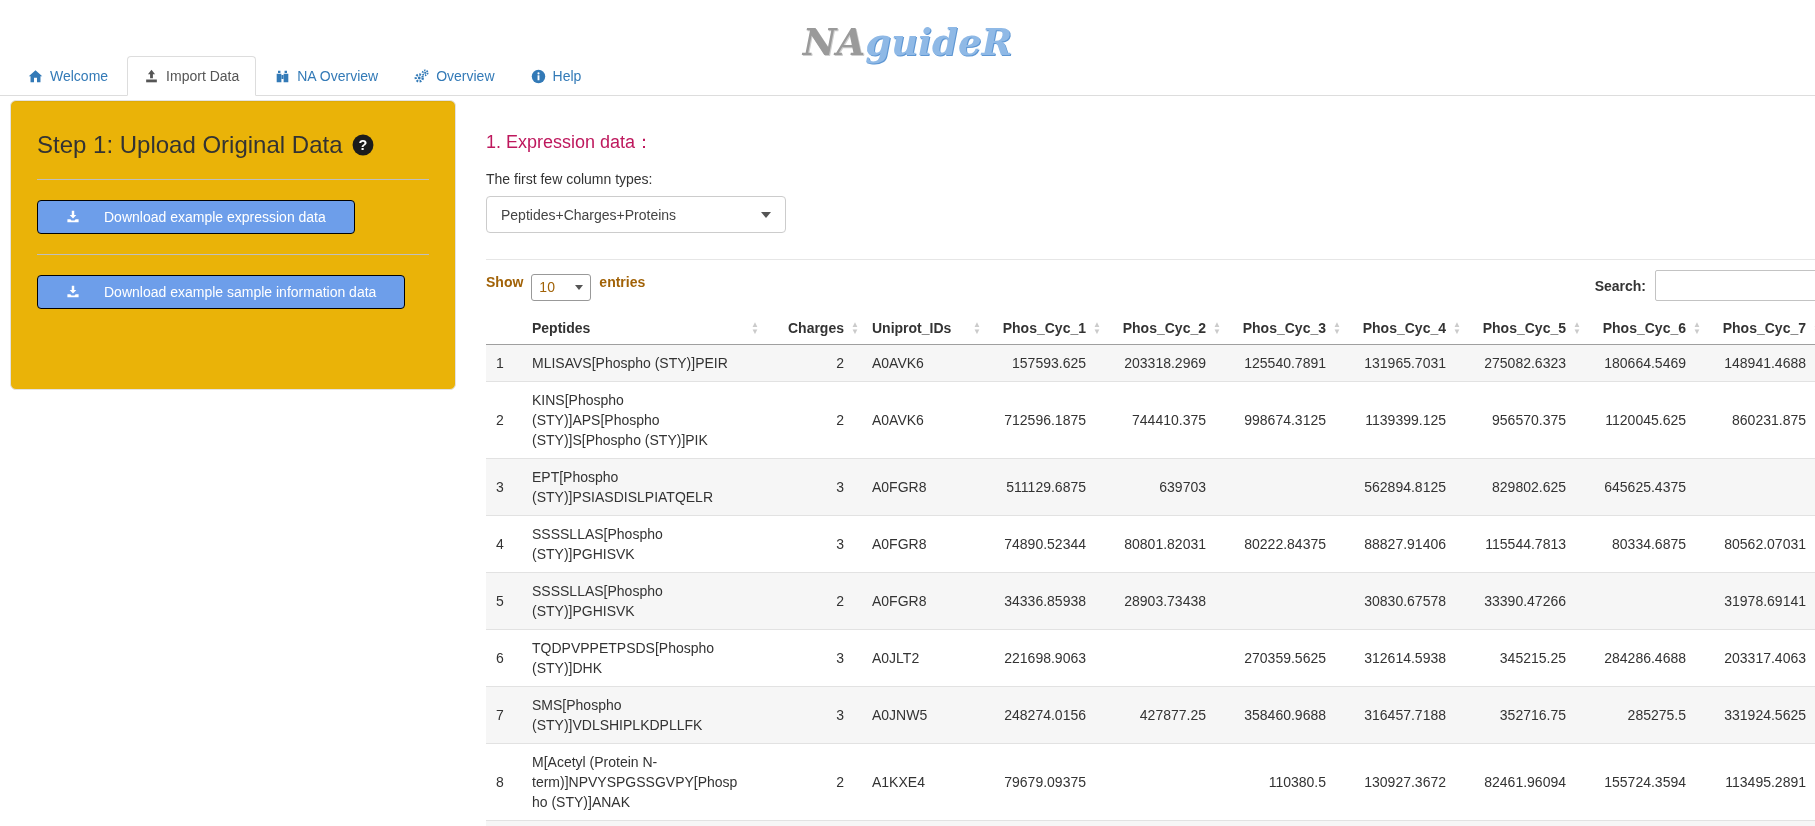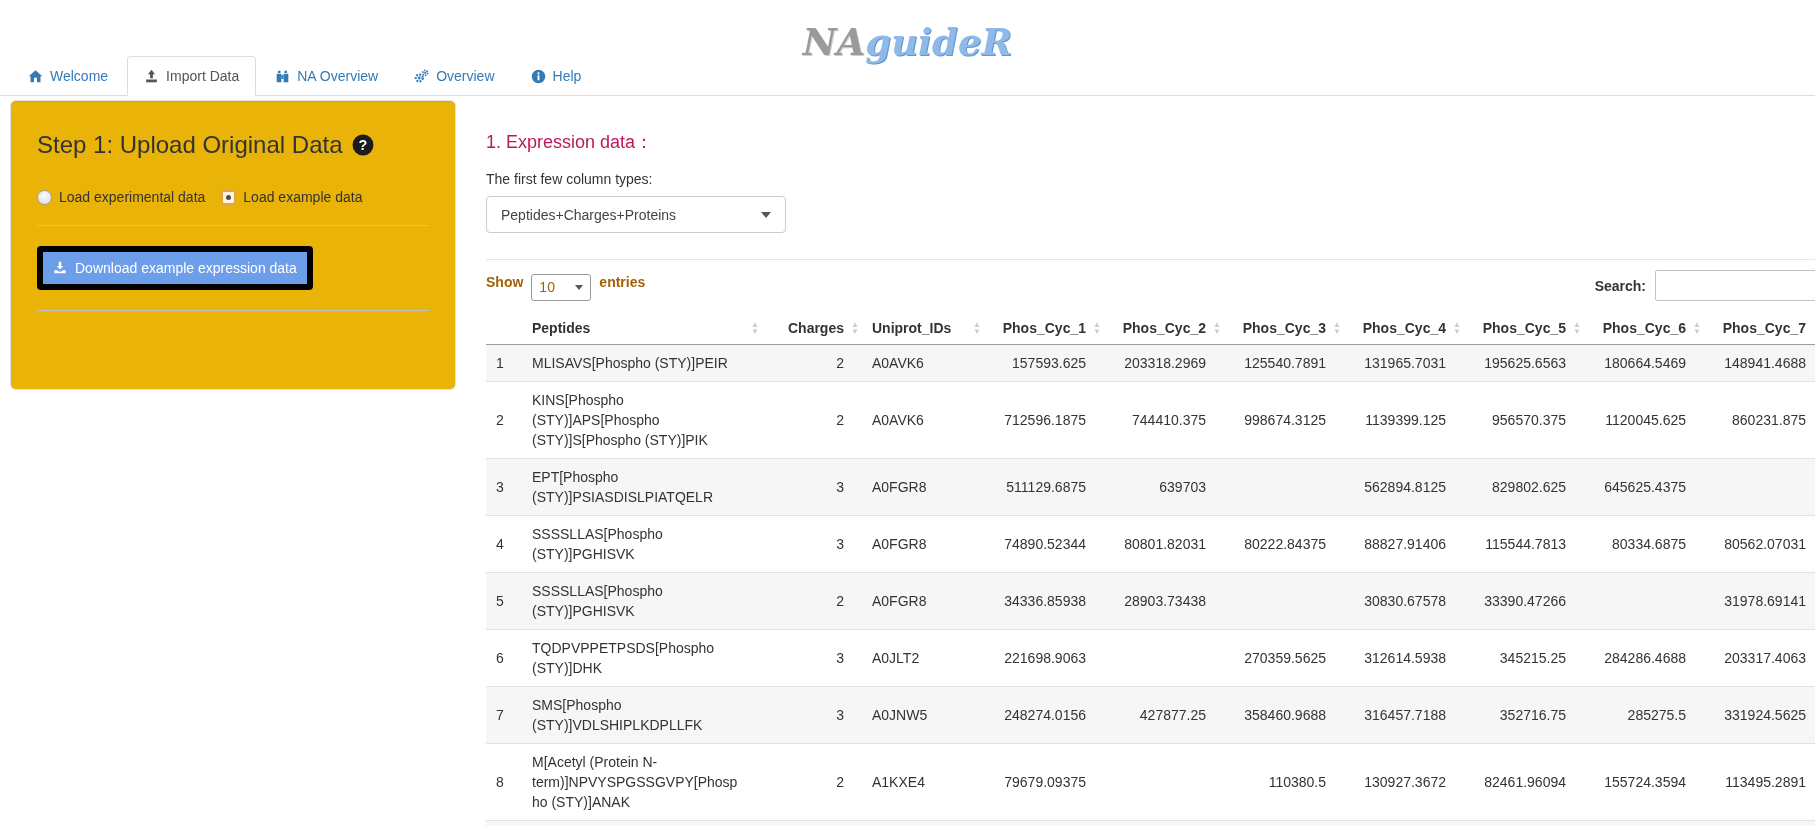--- a/index.html
+++ b/index.html
@@ -37,22 +37,22 @@
   .sidebar-title{font-size:24px;color:#333;display:flex;align-items:center;gap:9px;line-height:28px;}
   .q-icon{display:inline-flex;width:22px;height:22px;flex:0 0 22px;}
   .radio-group{margin-top:30px;display:flex;gap:16px;align-items:center;}
   .radio-item{display:flex;align-items:center;gap:7px;color:#333;cursor:pointer;font-size:14px;}
   .radio-ctrl{display:inline-block;width:15px;height:15px;position:relative;}
   .radio-ctrl.off{border-radius:50%;border:1px solid #9e9e9e;background:radial-gradient(circle at 50% 35%,#fafafa,#dcdcdc);}
   .radio-ctrl.on{border-radius:3px;border:2px solid #e1a44c;background:#fdf3e0;}
   .radio-ctrl.on::after{content:"";position:absolute;left:50%;top:50%;width:5px;height:5px;margin:-2.5px 0 0 -2.5px;border-radius:50%;background:#4f4f4f;}
   .sidebar hr{border:none;border-top:1px solid #bfbfbf;margin:20px 0;}
   .dl-btn{
-    display:inline-flex;align-items:center;gap:8px;background:var(--button-blue);
-    border:6px solid #000000;color:#fff;border-radius:4px;padding:8px 10px;
+    display:inline-flex;align-items:center;gap:24px;background:var(--button-blue);
+    border:1px solid #000000;color:#fff;border-radius:4px;padding:8px 28px;
     font-size:14px;font-family:"Liberation Sans",sans-serif;cursor:pointer;
   }
   .btn-icon{display:inline-flex;width:14px;height:14px;}
   .btn-icon svg{width:14px;height:14px;fill:#fff;}
   
   .main{position:absolute;left:486px;top:104px;width:1329px;}
   .section-title{font-size:18px;color:#be185d;margin-top:26px;font-weight:normal;}
   .col-types-label{font-weight:normal;margin-top:17px;font-size:14px;}
   .select-box{
     margin-top:9px;width:300px;height:37px;border:1px solid #ccc;border-radius:4px;background:#fff;
@@ -152,41 +152,40 @@
 <div class="sidebar">
   <div class="sidebar-title">
     <span>Step 1: Upload Original Data</span>
     <span class="q-icon">
         <svg viewBox="0 0 16 16">
           <circle cx="8" cy="8" r="7.6" fill="#1c1c1c"></circle>
           <text x="8" y="11.6" text-anchor="middle" font-size="10.5" font-weight="bold" fill="#ffffff" font-family="Liberation Sans, sans-serif">?</text>
         </svg>
       </span>
   </div>
-  <div class="radio-group">
-      <label class="radio-item">
-        <span class="radio-ctrl off"></span>
-        <span>Load experimental data</span>
-      </label>
-      <label class="radio-item">
-        <span class="radio-ctrl on"></span>
-        <span>Load example data</span>
-      </label>
-    </div>
   <hr>
   <button class="dl-btn">
     <span class="btn-icon">
         <svg viewBox="0 0 16 16">
           <path d="M6.6 0.8 h2.8 v5 h2.4 L8 9.8 L4.2 5.8 h2.4 Z"></path>
           <path d="M1.6 10.6 h3.4 l1.2 1.5 h3.6 l1.2 -1.5 h3.4 V14 H1.6 Z"></path>
         </svg>
       </span>
     <span>Download example expression data</span>
   </button>
   <hr>
+  <button class="dl-btn">
+    <span class="btn-icon">
+        <svg viewBox="0 0 16 16">
+          <path d="M6.6 0.8 h2.8 v5 h2.4 L8 9.8 L4.2 5.8 h2.4 Z"></path>
+          <path d="M1.6 10.6 h3.4 l1.2 1.5 h3.6 l1.2 -1.5 h3.4 V14 H1.6 Z"></path>
+        </svg>
+      </span>
+    <span>Download example sample information data</span>
+  </button>
 </div>
 
 <div class="main">
   <div class="section-title">1. Expression data：</div>
   <div class="col-types-label">The first few column types:</div>
   <div class="select-box">
     <span>Peptides+Charges+Proteins</span>
     <span class="caret"></span>
   </div>
   <hr class="main-divider">
@@ -269,21 +268,21 @@
       <tbody>
           <tr>
             <td>1</td>
             <td>MLISAVS[Phospho (STY)]PEIR</td>
             <td class="col-r">2</td>
             <td>A0AVK6</td>
             <td class="col-r">157593.625</td>
             <td class="col-r">203318.2969</td>
             <td class="col-r">125540.7891</td>
             <td class="col-r">131965.7031</td>
-            <td class="col-r">195625.6563</td>
+            <td class="col-r">275082.6323</td>
             <td class="col-r">180664.5469</td>
             <td class="col-r">148941.4688</td>
           </tr>
           <tr>
             <td>2</td>
             <td>KINS[Phospho (STY)]APS[Phospho (STY)]S[Phospho (STY)]PIK</td>
             <td class="col-r">2</td>
             <td>A0AVK6</td>
             <td class="col-r">712596.1875</td>
             <td class="col-r">744410.375</td>

